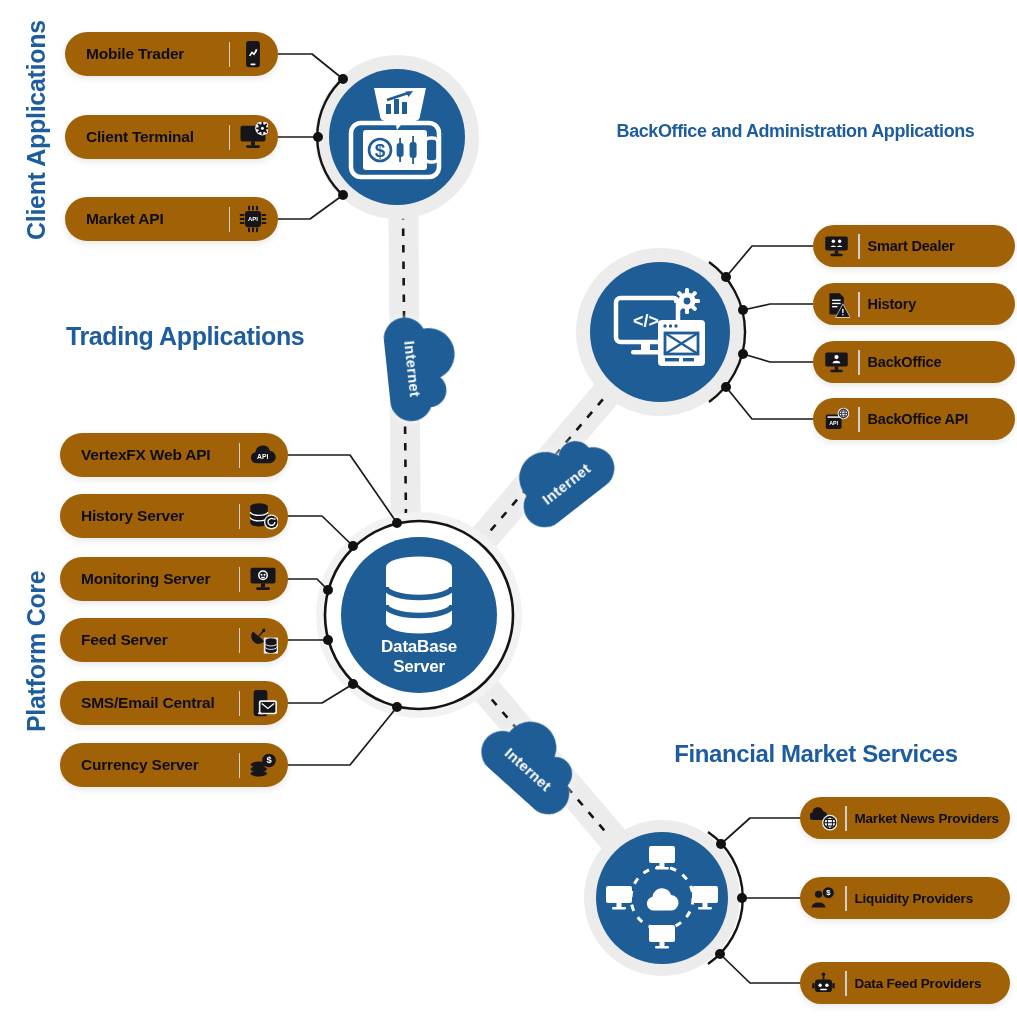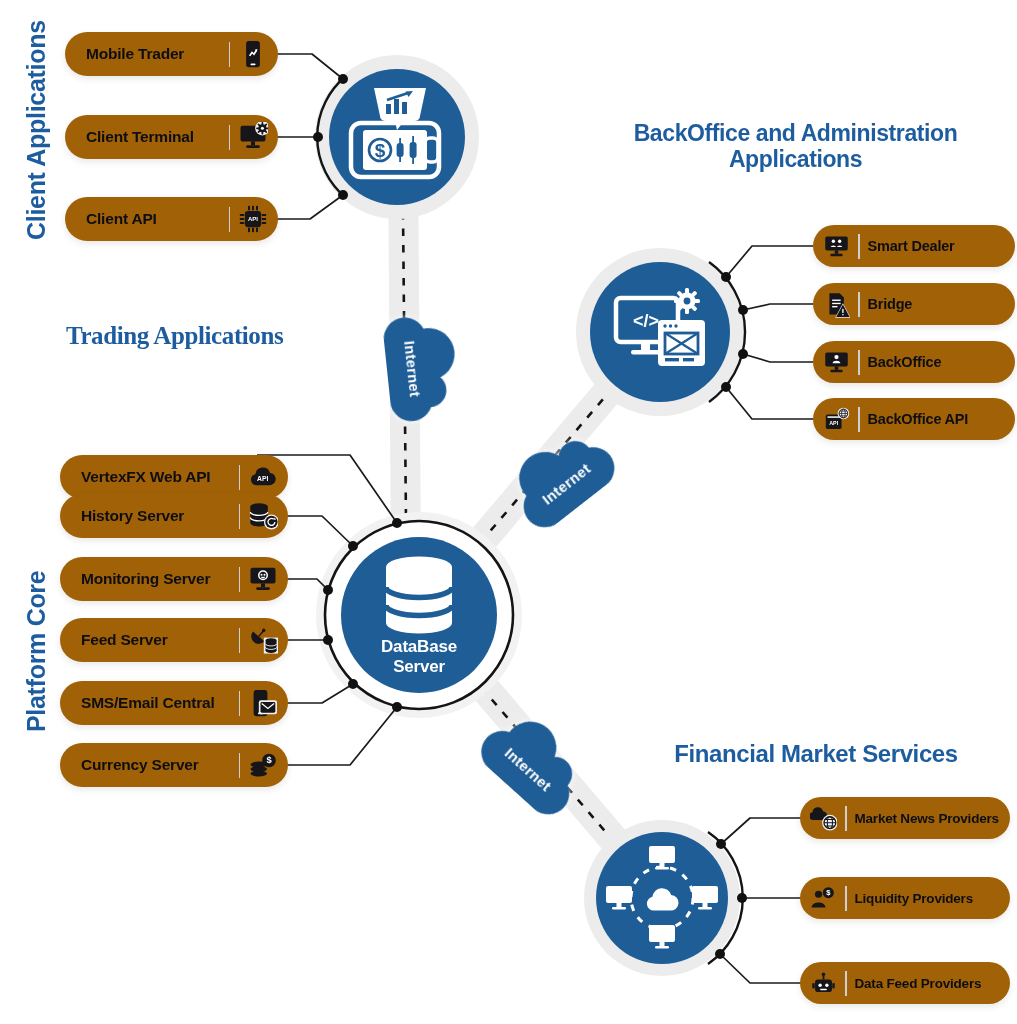--- a/index.html
+++ b/index.html
@@ -233,22 +233,22 @@
         <circle cx="743" cy="354" r="5"></circle>
         <circle cx="726" cy="387" r="5"></circle>
       <circle cx="721" cy="844" r="5"></circle>
         <circle cx="742" cy="898" r="5"></circle>
         <circle cx="720" cy="954" r="5"></circle>
     </g>
   </svg>
 
   <div class="vlabel" style="left:22px;top:240px;">Client Applications</div>
   <div class="vlabel" style="left:22px;top:732px;">Platform Core</div>
-  <div class="heading" style="left:66px;top:322px;width:252px;font-size:25px;font-family:Liberation Serif, serif;">Trading Applications</div>
-  <div class="heading" style="left:608px;top:121px;width:375px;font-size:23px;text-align:center;">BackOffice and Administration Applications</div>
+  <div class="heading" style="left:66px;top:322px;width:252px;font-size:25px;">Trading Applications</div>
+  <div class="heading" style="left:608px;top:121px;width:375px;font-size:18px;text-align:center;">BackOffice and Administration Applications</div>
   <div class="heading" style="left:661px;top:741px;width:310px;font-size:24px;text-align:center;">Financial Market Services</div>
 
   <div class="pill pl" style="left:65px;top:32px;width:182px;">
     <span class="plabel">Mobile Trader</span>
     <span class="psep"></span>
     <span class="picon">
       <svg viewBox="0 0 24 24">
           <use href="#i-phone"></use>
           <polyline points="9.3,13.5 11.2,10.8 12.8,12.2 14.8,9" fill="none" stroke="#fff" stroke-width="1.3"></polyline>
           <path d="M15.6 8l-2.2 .5 1.5 1.6z" fill="#fff"></path>
@@ -262,21 +262,21 @@
       <svg viewBox="0 0 24 24">
           <use href="#i-monitor"></use>
           <g transform="translate(13.5,-1) scale(0.5)">
             <circle cx="12" cy="12" r="11.5" fill="#f1f1f2"></circle>
             <use href="#i-gear"></use>
           </g>
         </svg>
     </span>
   </div>
   <div class="pill pl" style="left:65px;top:197px;width:182px;">
-    <span class="plabel">Client API</span>
+    <span class="plabel">Market API</span>
     <span class="psep"></span>
     <span class="picon">
       <svg viewBox="0 0 24 24">
         <g>
             <rect x="8" y="1.5" width="1.6" height="3.5"></rect>
             <rect x="11.2" y="1.5" width="1.6" height="3.5"></rect>
             <rect x="14.4" y="1.5" width="1.6" height="3.5"></rect>
         <rect x="8" y="19" width="1.6" height="3.5"></rect>
             <rect x="11.2" y="19" width="1.6" height="3.5"></rect>
             <rect x="14.4" y="19" width="1.6" height="3.5"></rect>
@@ -286,21 +286,21 @@
         <rect x="19" y="8" width="3.5" height="1.6"></rect>
             <rect x="19" y="11.2" width="3.5" height="1.6"></rect>
             <rect x="19" y="14.4" width="3.5" height="1.6"></rect>
           </g>
         <rect x="5.5" y="5.5" width="13" height="13" rx="2.5"></rect>
         <text x="12" y="13.9" font-size="4.8" fill="#fff" font-weight="bold" text-anchor="middle">API</text>
       </svg>
     </span>
   </div>
 
-  <div class="pill pl" style="left:60px;top:455px;width:197px;">
+  <div class="pill pl" style="left:60px;top:433px;width:197px;">
     <span class="plabel">VertexFX Web API</span>
     <span class="psep"></span>
     <span class="picon">
       <svg viewBox="0 0 24 24">
           <use href="#i-cloudg"></use>
           <text x="11.8" y="14.8" font-size="5.4" fill="#fff" font-weight="bold" text-anchor="middle">API</text>
         </svg>
     </span>
   </div>
   <div class="pill pl" style="left:60px;top:494px;width:197px;">
@@ -402,21 +402,21 @@
           <g transform="translate(0.5,0) scale(0.95)">
             <use href="#i-doc"></use>
           </g>
           <g transform="translate(10.5,10.5) scale(0.6)">
             <path d="M12 0.5 23.5 22H0.5z" fill="#f1f1f2"></path>
             <use href="#i-warn"></use>
           </g>
         </svg>
     </span>
     <span class="psep"></span>
-    <span class="plabel">Bridge</span>
+    <span class="plabel">History</span>
   </div>
   <div class="pill pr" style="left:813px;top:341px;width:180px;">
     <span class="picon">
       <svg viewBox="0 0 24 24">
           <use href="#i-monitor"></use>
           <g fill="#fff">
             <circle cx="12" cy="7.2" r="1.9"></circle>
             <path d="M8.4 12.7a3.7 2.8 0 0 1 7.2 0z"></path>
           </g>
         </svg>

